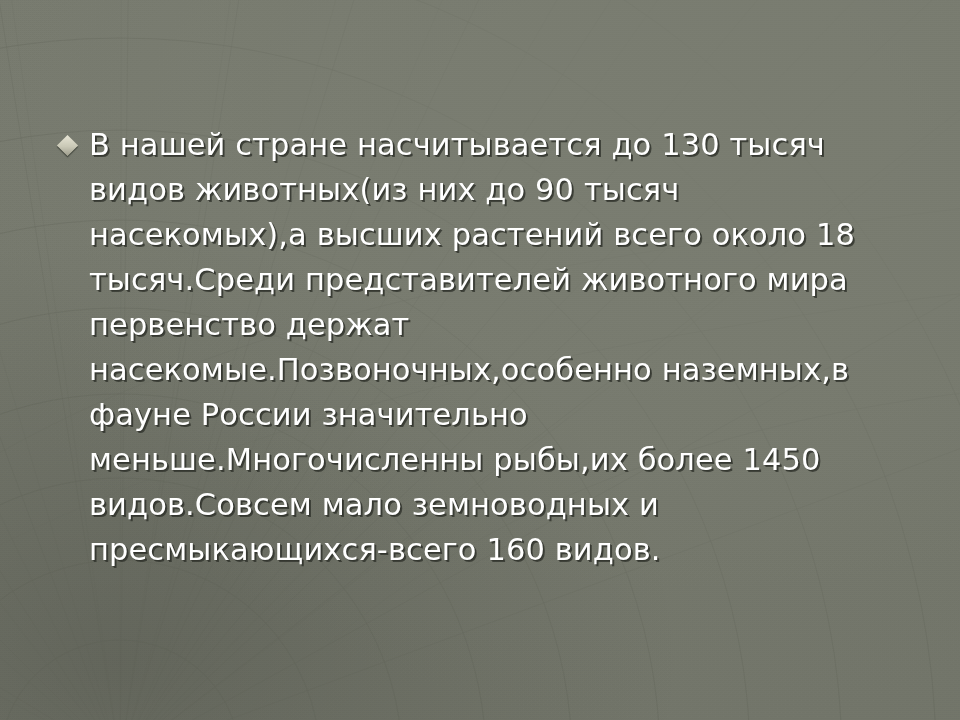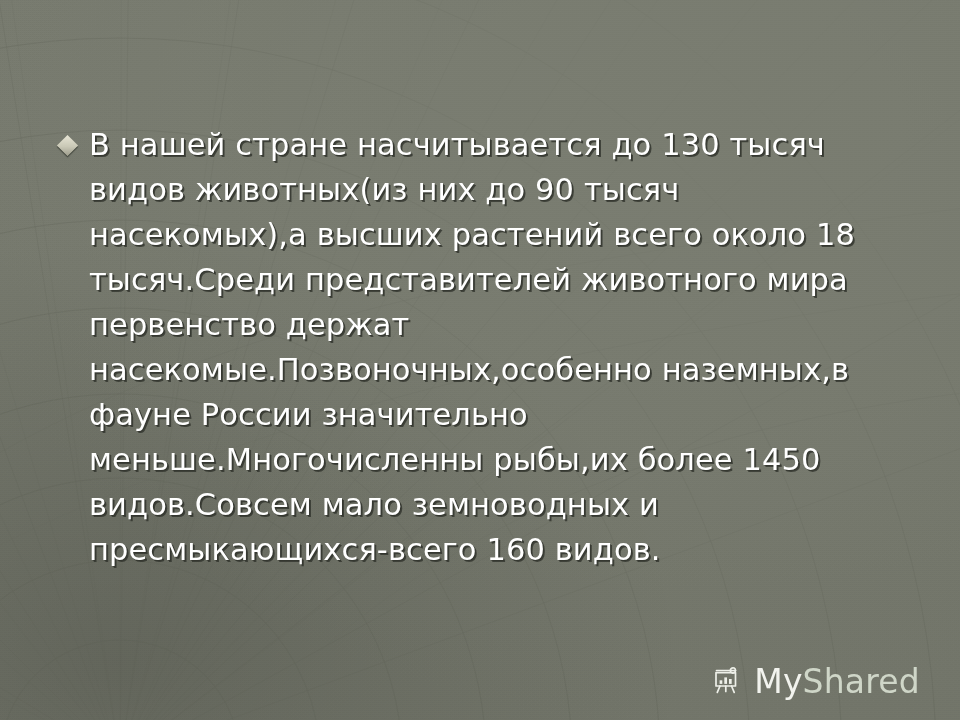--- a/index.html
+++ b/index.html
@@ -163,38 +163,14 @@
 
   <div id="bg-noise" class="bg-layer"></div>
 
   <div id="content">
     <div class="bullet-row">
       <span class="bullet-marker"></span>
       <div class="bullet-text">В нашей стране насчитывается до 130 тысяч видов животных(из них до 90 тысяч насекомых),а высших растений всего около 18 тысяч.Среди представителей животного мира первенство держат насекомые.Позвоночных,особенно наземных,в фауне России значительно меньше.Многочисленны рыбы,их более 1450 видов.Совсем мало земноводных и пресмыкающихся-всего 160 видов.</div>
     </div>
   </div>
 
-  <div id="watermark">
-    <svg id="ms-logo-icon" width="34" height="34" viewBox="0 0 34 34" aria-hidden="true">
-      <g fill="none" stroke="#eef0e9" stroke-width="1.7" stroke-linecap="round" stroke-linejoin="round">
-
-        <path d="M5.5 6.5 H24.5"></path>
-        <path d="M24.5 6.5 a2.6 2.6 0 1 1 0 -0.2"></path>
-
-        <rect x="5" y="8.6" width="19.5" height="13.4"></rect>
-
-        <path d="M9 22 L6.3 28.4"></path>
-        <path d="M20.5 22 L23.2 28.4"></path>
-        <path d="M14.8 22 L14.8 27.5"></path>
-      </g>
-
-      <g fill="#eef0e9">
-        <rect x="8.6" y="16.3" width="2.7" height="3.6"></rect>
-        <rect x="13.3" y="13.4" width="2.7" height="6.5"></rect>
-        <rect x="18.0" y="15.0" width="2.7" height="4.9"></rect>
-      </g>
-    </svg>
-    <div id="ms-wordmark">
-      <span class="ms-my">My</span><span class="ms-shared">Shared</span>
-    </div>
-  </div>
 
 </div>
 
 </body></html>

